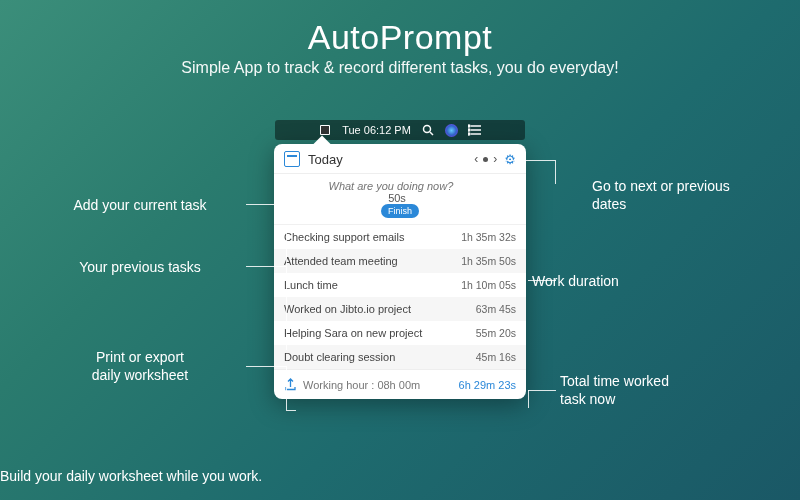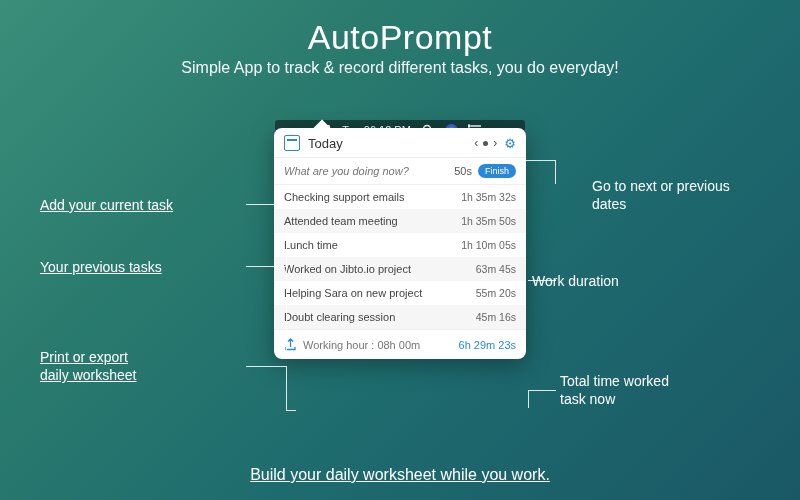--- a/index.html
+++ b/index.html
@@ -4,63 +4,63 @@
 <style>
 * { margin: 0; padding: 0; box-sizing: border-box; }
 body {
   width: 800px; height: 500px;
   font-family: -apple-system, "Helvetica Neue", Arial, sans-serif;
   background: linear-gradient(135deg, #3b8e7a 0%, #2a7b6e 30%, #1e6b6e 60%, #1a5866 100%);
   position: relative; overflow: hidden; color: #fff;
 }
 .title { font-size: 34px; font-weight: 300; text-align: center; padding-top: 18px; letter-spacing: .5px; }
 .subtitle { font-size: 16px; font-weight: 300; text-align: center; margin-top: 2px; opacity: .95; }
-.footer { position: absolute; bottom: 16px; width: 100%; text-align: center; font-size: 16px; font-weight: 300; text-decoration: underline; }
+.footer { position: absolute; bottom: 16px; width: 100%; text-align: left; font-size: 14px; font-weight: 300; }
 
 
 .menubar { position: absolute; top: 120px; left: 50%; transform: translateX(-50%);
   width: 250px; height: 20px; background: rgba(0,0,0,.45); border-radius: 3px;
   display: flex; align-items: center; justify-content: center; gap: 10px; font-size: 11px; }
 .menubar .mb-icon { width: 14px; height: 14px; display:flex; align-items:center; justify-content:center; }
 .siri { width: 13px; height: 13px; border-radius: 50%; background: radial-gradient(circle, #6cf, #36c, #93f); }
 
 
-.popover { position: absolute; top: 128px; left: 50%; transform: translateX(-50%);
+.popover { position: absolute; top: 144px; left: 50%; transform: translateX(-50%);
   width: 252px; background: #fff; border-radius: 8px; color: #333;
   box-shadow: 0 6px 24px rgba(0,0,0,.35); }
 .popover::before { content:""; position:absolute; top:-6px; left:42px; width:12px; height:12px;
   background:#fff; transform: rotate(45deg); }
 .pop-header { display:flex; align-items:center; padding: 7px 10px 6px; border-bottom: 1px solid #eee; }
 .cal-icon { width:16px; height:16px; border:1.5px solid #2b88d8; border-radius:2px; position:relative; margin-right:8px; }
 .cal-icon::before { content:""; position:absolute; top:3px; left:2px; right:2px; height:1.5px; background:#2b88d8; }
 .pop-title { font-size: 13px; font-weight: 500; flex:1; color:#333; }
 .nav { display:flex; align-items:center; gap:4px; font-size:12px; color:#555; }
 .nav .dot { width:5px; height:5px; background:#555; border-radius:50%; }
 .nav .chev { cursor:pointer; padding:0 1px; }
 .gear { color:#2b88d8; margin-left:6px; font-size:13px; }
 
-.input-row { display:flex; align-items:center; padding: 6px 10px; border-bottom:1px solid #f0f0f0; }
+.input-row { display:flex; align-items:center; padding: 6px 10px; border-bottom:1px solid #f0f0f0;flex-direction:column; }
 .input-row input { flex:1; border:none; outline:none; font-size:11px; color:#aaa; font-style:italic; background:transparent; }
 .timer { font-size:11px; color:#555; margin-right:6px; }
 .finish-btn { background:#2b88d8; color:#fff; border:none; border-radius:8px; font-size:9px; padding: 2px 7px; cursor:pointer; }
 
 .task-row { display:flex; align-items:center; padding: 6px 10px; font-size:11px; color:#444; }
 .task-row:nth-child(even){ background:#f6f6f6; }
 .task-name { flex:1; white-space:nowrap; overflow:hidden; text-overflow:ellipsis; }
 .task-dur { color:#666; font-size:10.5px; }
 
 .pop-footer { display:flex; align-items:flex-end; padding: 8px 10px; border-top:1px solid #eee; font-size:11px; }
 .export-icon { width:13px; height:13px; margin-right:6px; position:relative; }
 .export-icon svg { display:block; }
 .wh-label { color:#777; flex:1; }
 .total { color:#2b88d8; font-weight:500; }
 
 
 .callout { position:absolute; font-size:14px; font-weight:300; line-height:1.3; }
-.callout.left { text-align:left;text-decoration:underline; }
+.callout.left { text-align:center; }
 .line { position:absolute; background: rgba(255,255,255,.85); }
 .line.h { height:1px; }
 .line.v { width:1px; }
 </style>
 </head>
 <body>
 
 <div class="title">AutoPrompt</div>
 <div class="subtitle">Simple App to track &amp; record different tasks, you do everyday!</div>
 

